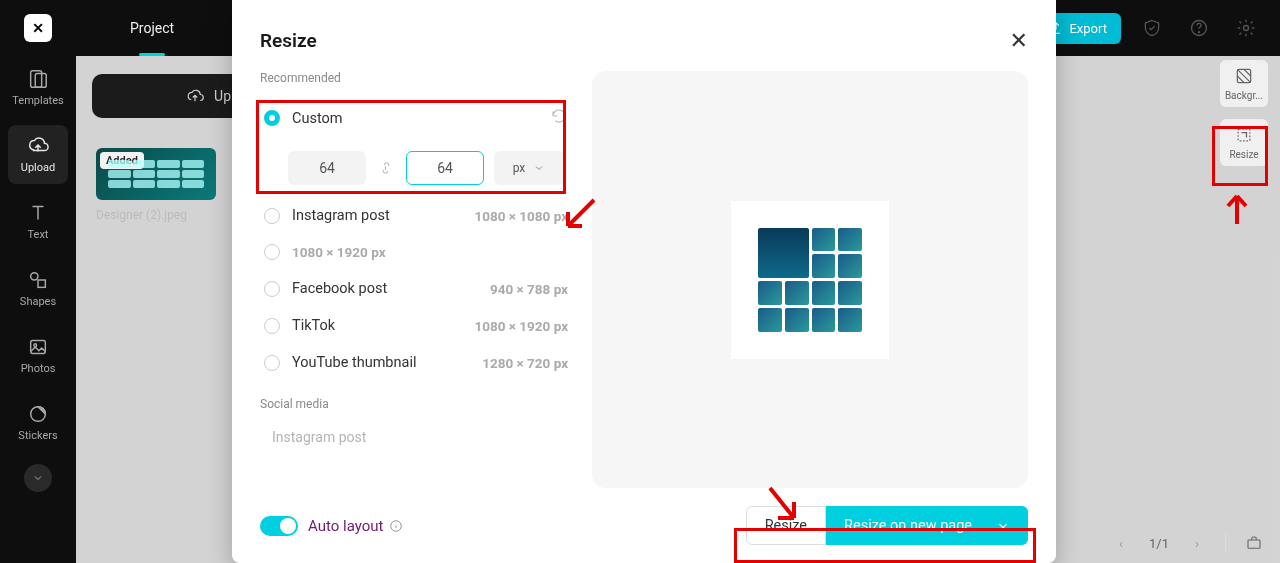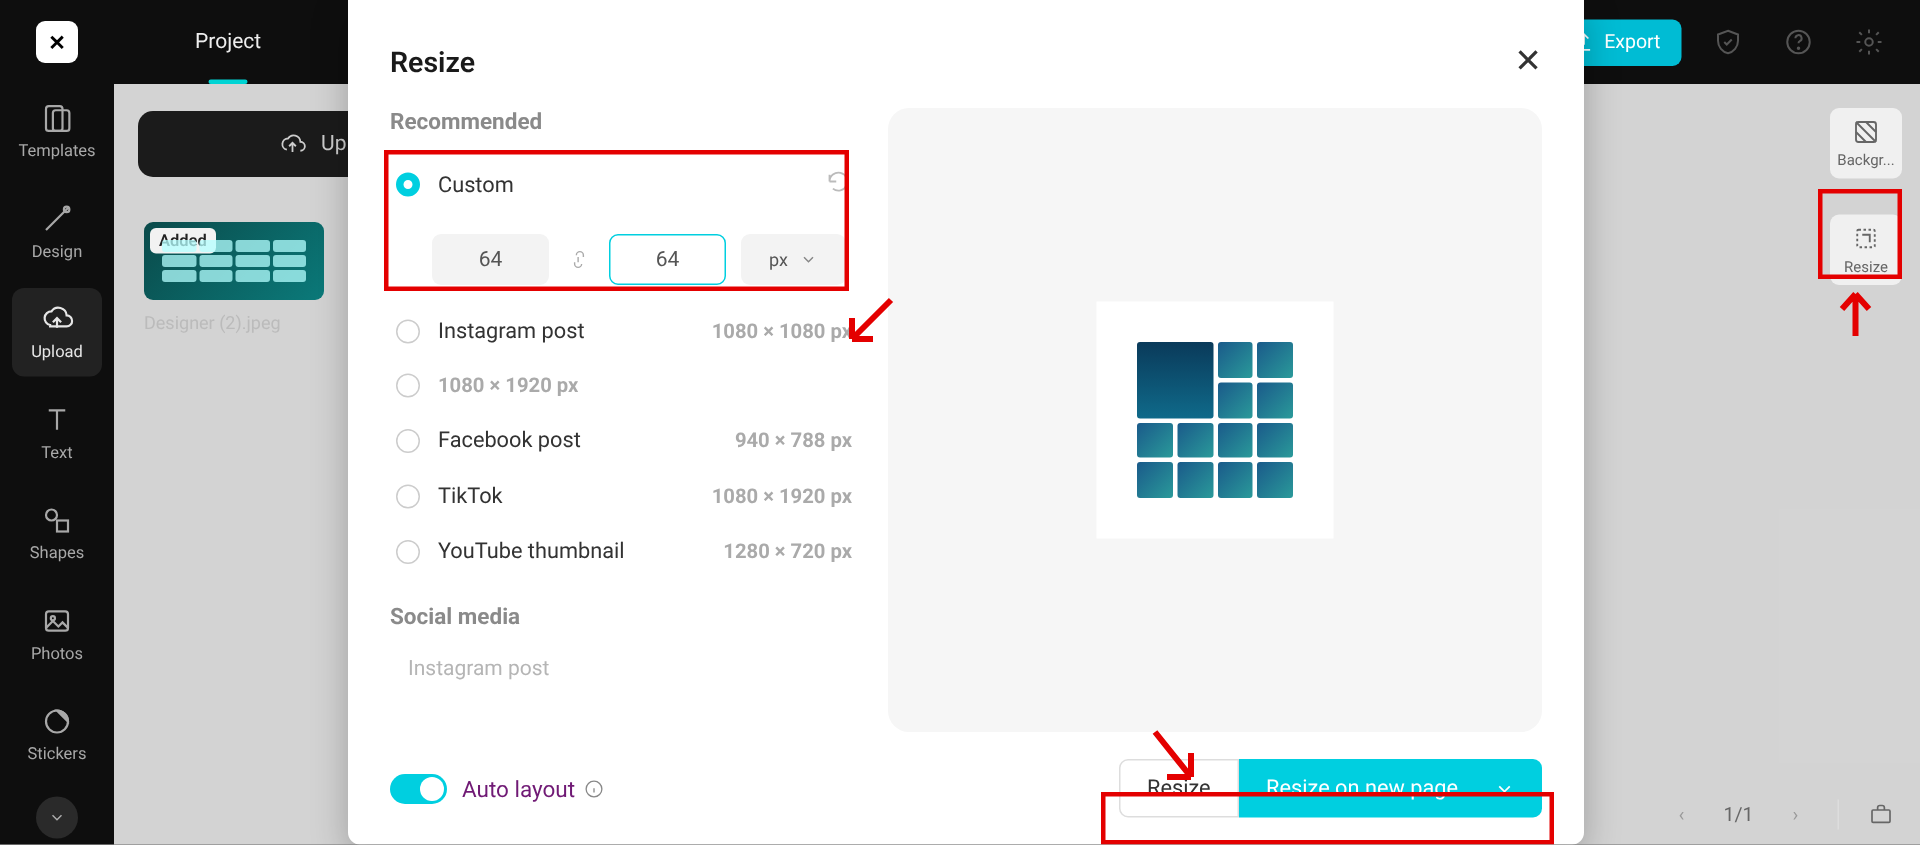--- a/index.html
+++ b/index.html
@@ -31,39 +31,39 @@
   .upload-bar { width:260px; height:44px; background:#1b1b1b; border-radius:10px; display:flex; align-items:center; justify-content:center; gap:10px; color:#ccc; font-size:14px; cursor:pointer; margin-left:-4px; }
   .thumb-card { margin-top:30px; width:120px; }
   .thumb-card .badge { position:absolute; margin-top:4px; margin-left:4px; background:#f2f2f2; color:#222; font-size:11px; padding:2px 6px; border-radius:4px; font-weight:600; }
   .thumb { width:120px; height:52px; background:linear-gradient(135deg,#0a4a4a,#0b7a7a); border-radius:6px; position:relative; overflow:hidden; }
   .thumb-grid { position:absolute; inset:12px; display:grid; grid-template-columns:repeat(4,1fr); gap:2px; }
   .thumb-grid div { background:rgba(180,255,255,.75); border-radius:2px; }
   .thumb-label { color:#bbb; font-size:12px; margin-top:8px; }
 
   
   .right-panel { position:absolute; right:12px; top:60px; width:48px; display:flex; flex-direction:column; gap:12px; }
-  .right-item { display:flex; flex-direction:column; align-items:center; gap:4px; color:#666; font-size:10px; cursor:pointer; padding:6px 0; background:#f0f0f0; border-radius:6px;margin-top:12px; }
+  .right-item { display:flex; flex-direction:column; align-items:center; gap:4px; color:#666; font-size:10px; cursor:pointer; padding:6px 0; background:#f0f0f0; border-radius:6px; }
   .right-item svg { stroke:#666; fill:none; stroke-width:1.5; }
 
   
   .pager { position:absolute; right:14px; bottom:8px; display:flex; align-items:center; gap:16px; color:#666; font-size:13px; }
   .pager-btn { width:24px; height:24px; display:flex; align-items:center; justify-content:center; cursor:pointer; color:#999; }
   .pager-sep { width:1px; height:20px; background:#ddd; }
 
   
   .backdrop { position:absolute; left:76px; top:56px; right:0; bottom:0; background:rgba(255,255,255,.82); }
 
   
   .modal { position:absolute; left:232px; top:0; width:824px; height:563px; background:#fff; border-radius:0 0 8px 8px; box-shadow:0 8px 24px rgba(0,0,0,.25); padding:28px 28px 18px 28px; display:flex; flex-direction:column; }
   .modal-hdr { display:flex; align-items:center; justify-content:space-between; margin-bottom:18px; }
   .modal-title { font-size:19px; font-weight:600; color:#1a1a1a; }
   .close-x { font-size:22px; color:#333; cursor:pointer; font-weight:300; }
   .modal-body { display:flex; gap:24px; flex:1; min-height:0; }
   .left-col { width:308px; overflow-y:auto; }
-  .sec-label { color:#8a8a8a; font-size:15px; margin-bottom:12px;font-weight:bold; }
+  .sec-label { color:#8a8a8a; font-size:12px; margin-bottom:12px; }
   .opt { display:flex; align-items:center; padding:10px 0 10px 4px; cursor:pointer; }
   .radio { width:16px; height:16px; border:1.5px solid #ccc; border-radius:50%; margin-right:12px; flex-shrink:0; }
   .radio.sel { border:5px solid #00cfe0; }
   .opt-name { color:#333; font-size:14.5px; flex:1; }
   .opt-dim { color:#aaa; font-size:13.5px;font-weight:bold; }
   .custom-row { display:flex; align-items:center; gap:10px; padding:12px 0 4px 28px; }
   .dim-input { width:78px; height:34px; background:#f3f3f3; border:none; border-radius:6px; text-align:center; font-size:14px; color:#555; outline:none; }
   .dim-input.focus { border:1.5px solid #00cfe0; background:#fff; }
   .link-ico { width:20px; height:34px; display:flex; align-items:center; justify-content:center; color:#888; }
   .unit-sel { width:70px; height:34px; background:#f3f3f3; border-radius:6px; display:flex; align-items:center; justify-content:center; gap:8px; font-size:12px; color:#555; cursor:pointer; }
@@ -94,29 +94,20 @@
 <div class="left-rail">
   <div class="logo">✕</div>
   <div class="rail-item">
     <span class="rail-ico">
         <svg width="22" height="22" viewBox="0 0 24 24">
           <rect x="4" y="3" width="12" height="18" rx="2"></rect>
           <rect x="9" y="6" width="12" height="15" rx="2"></rect>
         </svg>
       </span>
     <span>Templates</span>
-  </div>
-  <div class="rail-item">
-    <span class="rail-ico">
-        <svg width="22" height="22" viewBox="0 0 24 24">
-          <path d="M4 20 L18 6 M6 18 L20 4"></path>
-          <circle cx="19" cy="5" r="2"></circle>
-        </svg>
-      </span>
-    <span>Design</span>
   </div>
   <div class="rail-item active">
     <span class="rail-ico">
         <svg width="22" height="22" viewBox="0 0 24 24">
           <path d="M7 16a5 5 0 0 1 1-9.9A6 6 0 0 1 19 9a4 4 0 0 1 0 8H7z"></path>
           <path d="M12 12v6M9 14l3-3 3 3"></path>
         </svg>
       </span>
     <span>Upload</span>
   </div>

